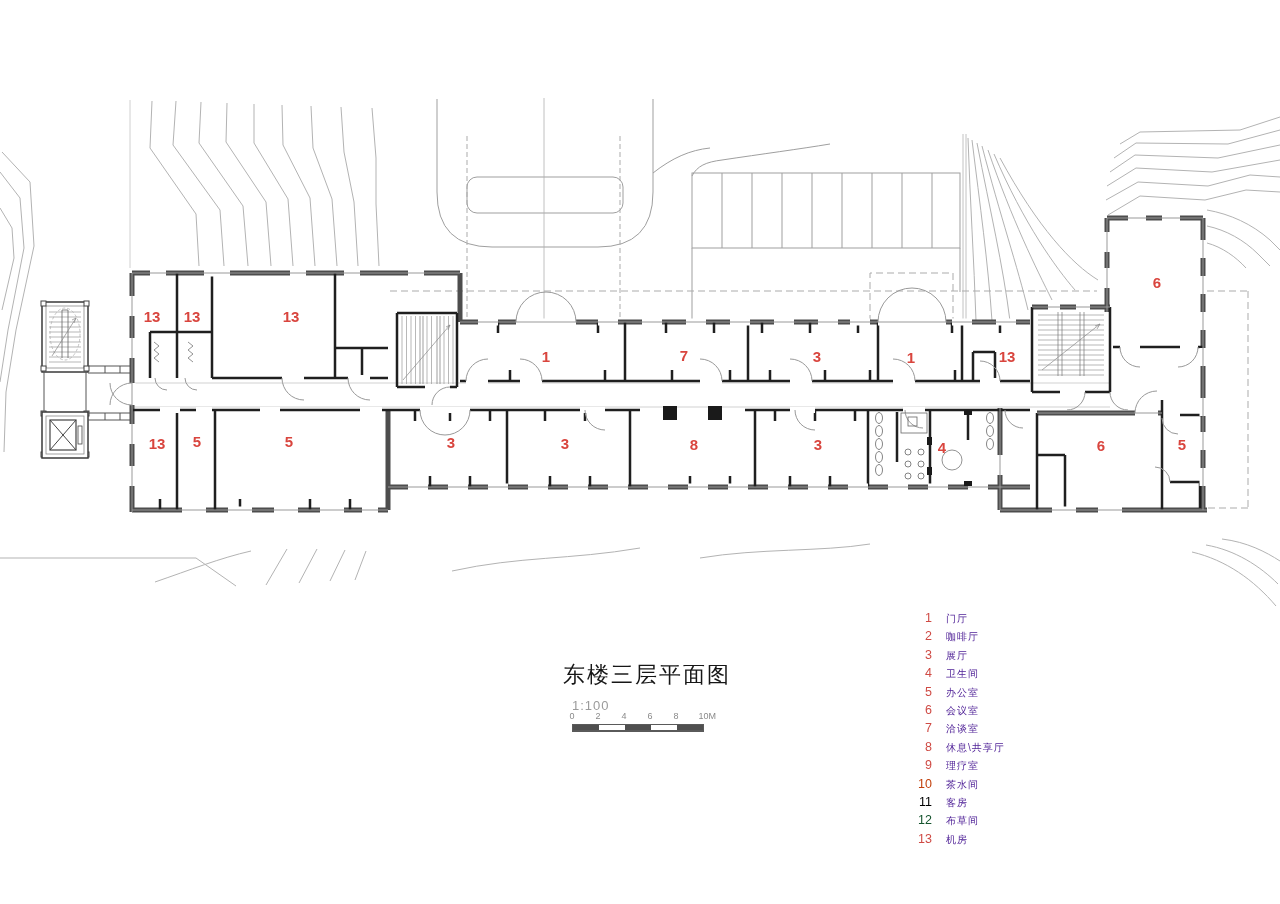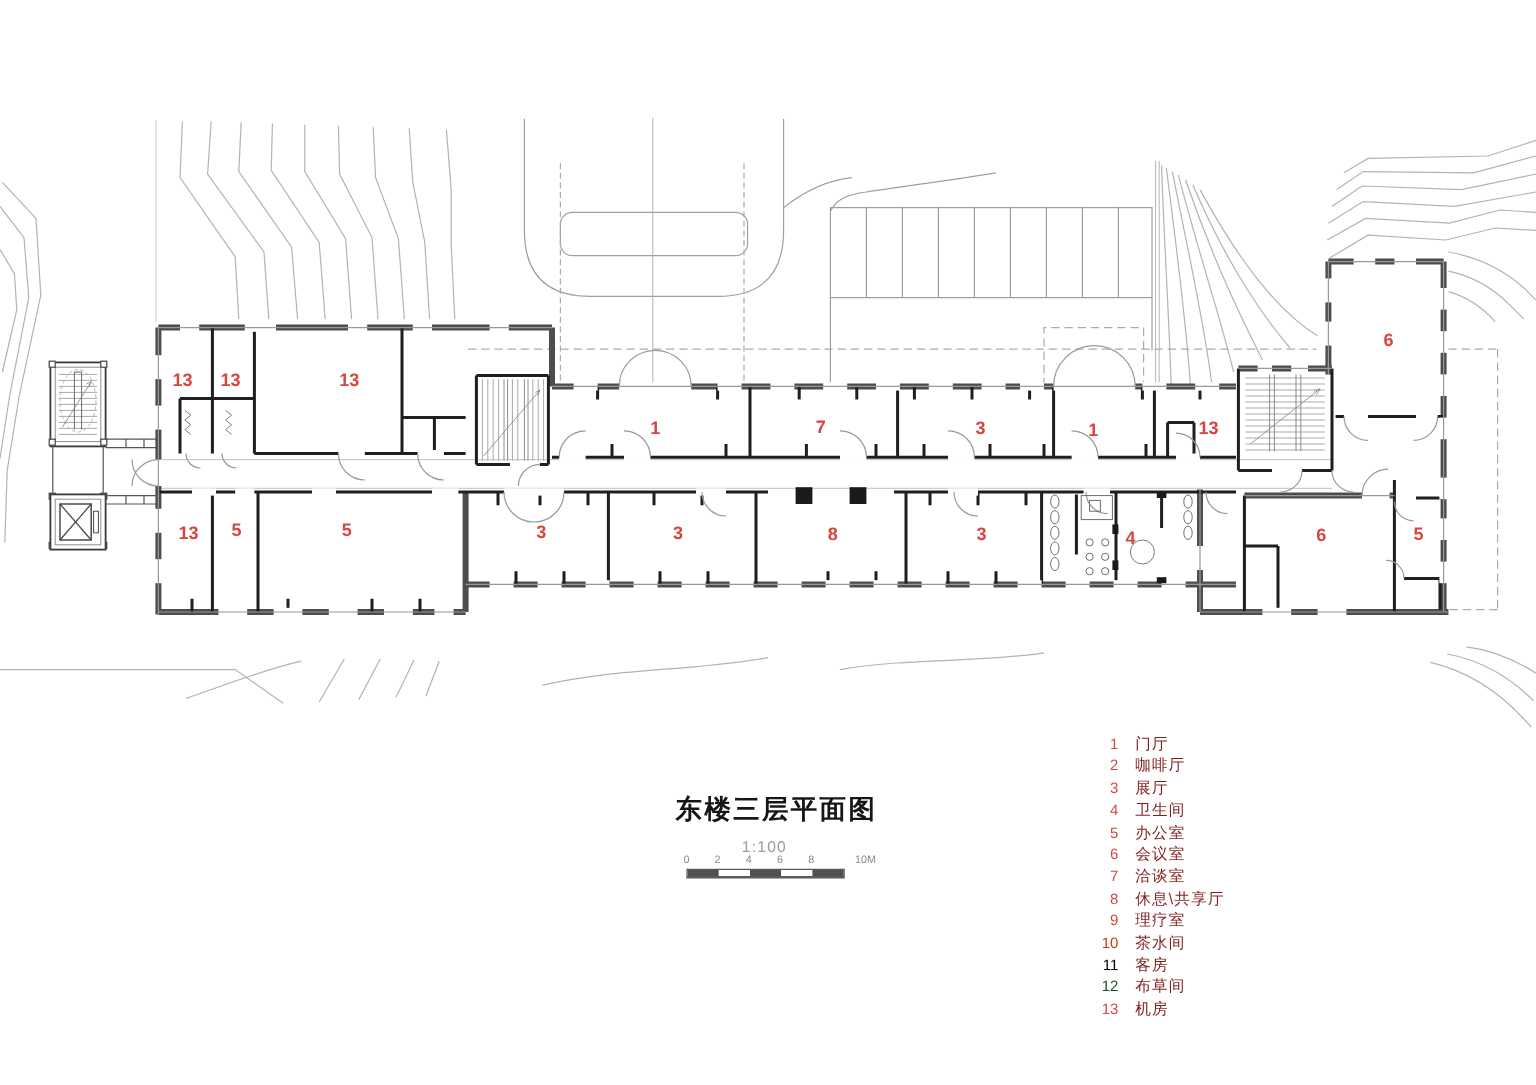--- a/index.html
+++ b/index.html
@@ -2,38 +2,38 @@
 <html><head>
 <meta charset="utf-8">
 <style>
   html,body{margin:0;padding:0;background:#ffffff;}
   body{width:1280px;height:904px;position:relative;overflow:hidden;
        font-family:"Liberation Sans",sans-serif;}
   .page{position:absolute;inset:0;}
   svg{position:absolute;top:0;left:0;}
 
   
-  .plan-title{position:absolute;left:563px;top:660px;font-size:22px;font-weight:bold;
+  .plan-title{position:absolute;left:563px;top:660px;font-size:22px;font-weight:normal;
               color:#161616;letter-spacing:2px;}
   .scale-wrap{position:absolute;left:572px;top:698px;width:132px;height:36px;}
-  .scale-ratio{position:absolute;left:0;top:0;width:130px;text-align:center;
+  .scale-ratio{position:absolute;left:0;top:0;width:130px;text-align:left;
                font-size:13px;color:#9b9b9b;letter-spacing:1px;}
   .scale-ticks{position:absolute;left:0;top:13px;width:130px;height:11px;}
   .scale-ticks span{position:absolute;transform:translateX(-50%);font-size:9px;color:#8a8a8a;}
   .scale-ticks span.last{transform:translateX(-20%);}
   .scale-bar{position:absolute;left:0;top:26px;width:130px;height:5px;
              border:1px solid #5a5a5a;border-bottom:2px solid #5a5a5a;
              display:flex;box-sizing:content-box;}
   .scale-bar div{height:100%;}
 
   
   .legend{position:absolute;left:906px;top:611px;}
   .legend .row{display:flex;align-items:baseline;height:18.4px;}
   .legend .num{width:26px;text-align:right;font-size:12.5px;color:#cf4a44;}
-  .legend .lab{margin-left:14px;font-size:13px;color:#7f1d1d;letter-spacing:1px;}
+  .legend .lab{margin-left:14px;font-size:10px;color:#4c1d95;letter-spacing:1px;}
 </style>
 </head>
 <body>
 
 <div class="page">
 
 <svg width="1280" height="904" viewBox="0 0 1280 904">
 
   <g fill="none" stroke="#b3b3b3" stroke-width="1">
     <path d="M152,101 L150,148 L196,214 L199,266"></path>
@@ -342,21 +342,21 @@
 <div class="plan-title">东楼三层平面图</div>
 
 <div class="scale-wrap">
   <div class="scale-ratio">1:100</div>
   <div class="scale-ticks" id="scale-ticks">
         <span style="left: 0px;">0</span>
         <span style="left: 26px;">2</span>
         <span style="left: 52px;">4</span>
         <span style="left: 78px;">6</span>
         <span style="left: 104px;">8</span>
-        <span class="last" style="left: 144px; text-align: right;">10M</span>
+        <span class="last" style="left: 130px; text-align: right;">10M</span>
       </div>
   <div class="scale-bar" id="scale-bar">
         <div style="width: 26px; background: rgb(79, 79, 79);"></div>
         <div style="width: 26px; background: rgb(255, 255, 255);"></div>
         <div style="width: 26px; background: rgb(79, 79, 79);"></div>
         <div style="width: 26px; background: rgb(255, 255, 255);"></div>
         <div style="width: 26px; background: rgb(79, 79, 79);"></div>
       </div>
 </div>
 

